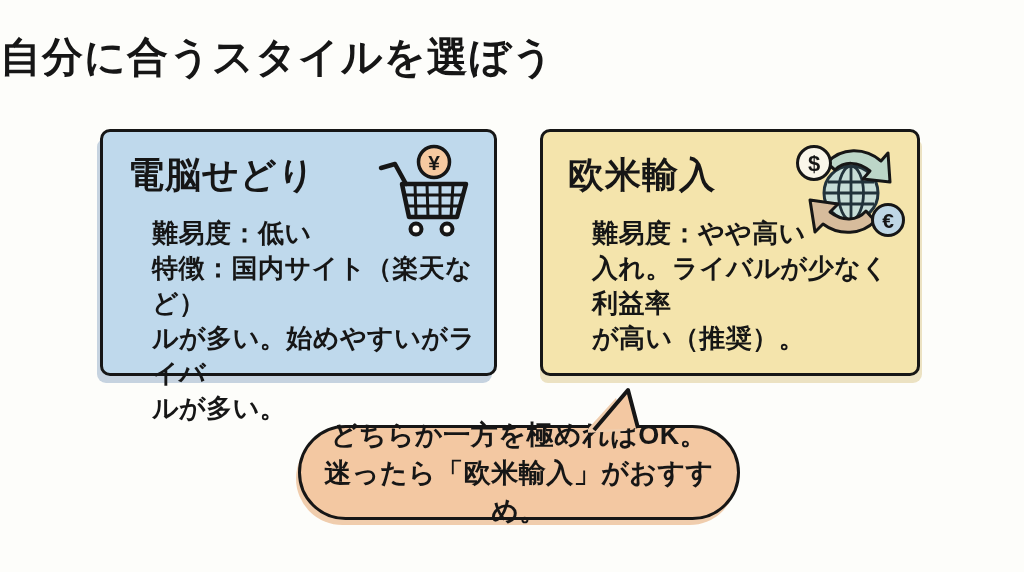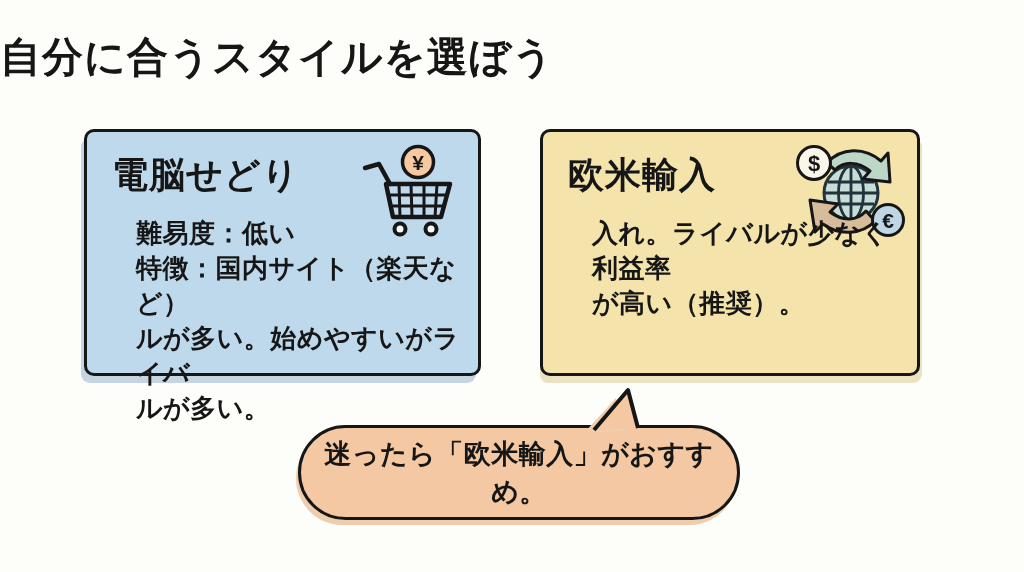--- a/index.html
+++ b/index.html
@@ -33,21 +33,21 @@
     font-size:41px;font-weight:900;letter-spacing:1px;
     color:var(--ink);
   }
   .card{
     position:absolute;top:129px;height:247px;
     border:3.5px solid var(--ink);
     border-radius:10px;
     padding:0;
   }
   .card-blue{
-    left:84px;width:397px;
+    left:100px;width:397px;
     background:var(--card-blue);
     box-shadow:-4px 8px 0 -1px var(--card-blue-shadow);
   }
   .card-yellow{
     left:540px;width:380px;
     background:var(--card-yellow);
     box-shadow:3px 8px 0 -1px var(--card-yellow-shadow), -2px 9px 0 -2px var(--card-yellow-shadow);
   }
   .card-title{
     position:absolute;left:25px;top:19px;
@@ -125,26 +125,28 @@
         </g>
         <path d="M34,23 C48,7 72,7 88,21 L95,13 L97,42 L70,39 L77,31 C65,21 51,21 42,30 Z" fill="var(--arrow-green)" stroke="var(--ink)" stroke-width="3" stroke-linejoin="round"></path>
         <path d="M82,81 C69,95 46,96 30,84 L22,92 L17,60 L45,64 L37,72 C50,82 64,81 73,71 Z" fill="var(--arrow-tan)" stroke="var(--ink)" stroke-width="3" stroke-linejoin="round"></path>
         <circle cx="21" cy="23" r="16.5" fill="var(--dollar-coin)" stroke="var(--ink)" stroke-width="3"></circle>
         <text x="21" y="31" text-anchor="middle" font-size="22" font-weight="bold" fill="var(--ink)">$</text>
         <circle cx="95" cy="80" r="15.5" fill="var(--euro-coin)" stroke="var(--ink)" stroke-width="3"></circle>
         <text x="95" y="88" text-anchor="middle" font-size="21" font-weight="bold" fill="var(--ink)">€</text>
       </svg>
     </div>
     <div class="card-body">
+      <div>難易度：やや高い</div>
       <div>入れ。ライバルが少なく利益率</div>
       <div>が高い（推奨）。</div>
     </div>
   </div>
 
   <svg class="bubble-tail" viewBox="0 0 64 48">
     <path d="M-4,47 L28,12 L38,45 Z" fill="var(--bubble-shadow)"></path>
     <path d="M6,44 L40,4 L50,42" fill="var(--bubble)" stroke="var(--ink)" stroke-width="4" stroke-linejoin="round"></path>
   </svg>
   <div class="bubble">
+    <div class="bubble-line">どちらか一方を極めればOK。</div>
     <div class="bubble-line">迷ったら「欧米輸入」がおすすめ。</div>
   </div>
 
 </div>
 
 </body></html>

